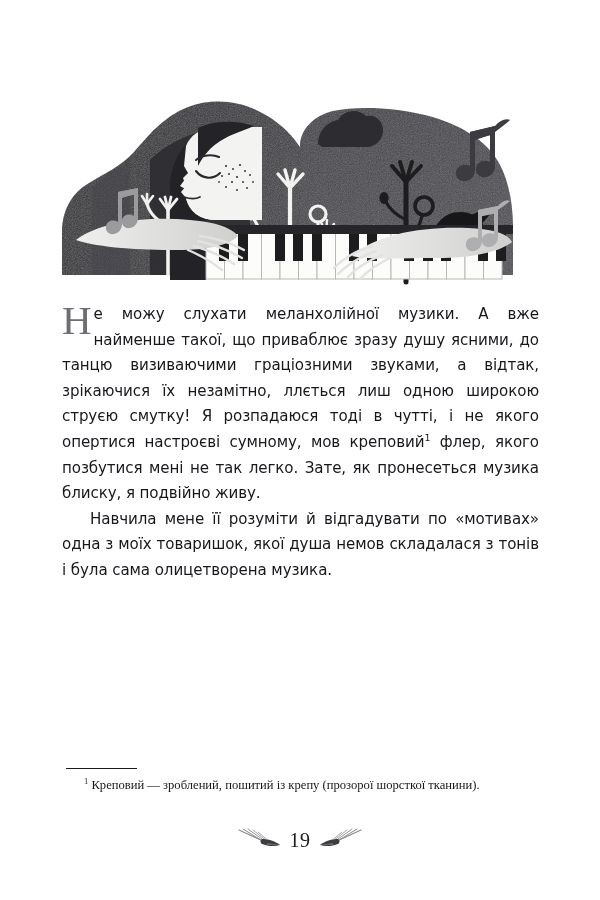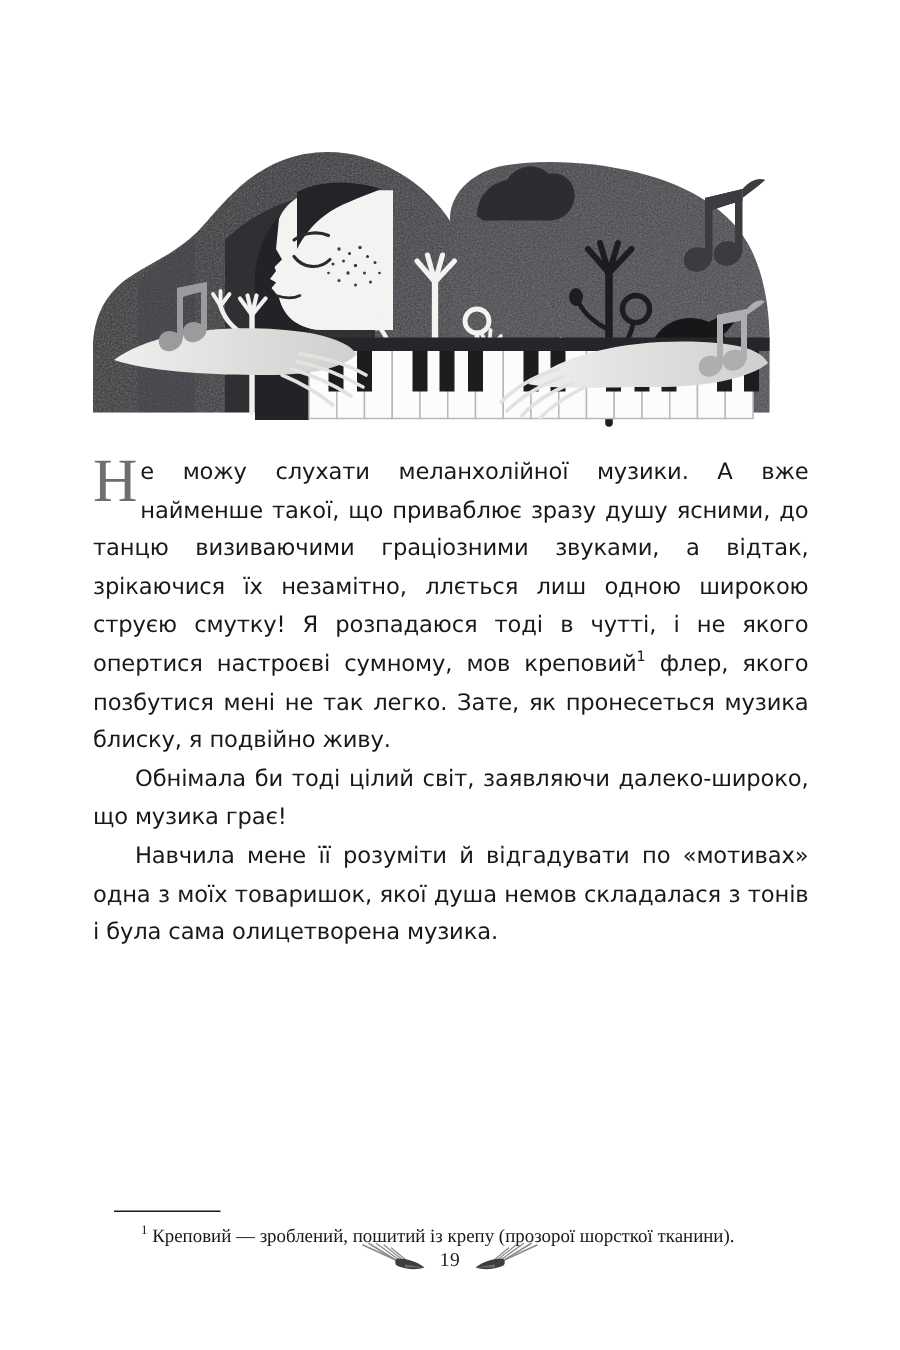--- a/index.html
+++ b/index.html
@@ -63,24 +63,23 @@
   }
   .fnref {
     font-size: 9.5px;
     vertical-align: super;
     line-height: 0;
   }
 
   
   .footnote {
     position: absolute;
-    left: 76px;
+    left: 66px;
     top: 768px;
     width: 477px;
-    margin-top: 39px;
   }
   .footnote-rule {
     width: 71px;
     height: 1px;
     background: #1b1b1b;
     margin: 0 0 7px 0;
   }
   .footnote-text {
     font-family: "Liberation Serif", serif;
     font-size: 12.6px;
@@ -101,21 +100,21 @@
     left: 0;
     top: 828px;
     width: 600px;
     display: flex;
     align-items: center;
     justify-content: center;
     gap: 7px;
   }
   .folio-number {
     font-family: "Liberation Serif", serif;
-    font-size: 13px;
+    font-size: 20px;
     color: #1b1b1b;
     letter-spacing: 0.4px;
   }
   .folio-orn { display: block; }
 </style>
 </head>
 <body>
 
 <div class="page">
 
@@ -384,21 +383,20 @@
   </div>
 
   <div class="body-text">
     <p class="first"><span class="dropcap">Н</span><span>е можу слухати меланхолійної музики.
       А вже найменше такої, що приваблює зразу душу ясни­ми, до танцю
       визиваючими граціозними звуками, а від­так, зрікаючися їх незамітно,
       ллється лиш одною широ­кою струєю смутку! Я розпадаюся тоді в чутті,
       і не якого опертися настроєві сумному, мов креповий</span><span class="fnref">1</span><span> флер, якого позбутися мені не так легко.
       Зате, як пронесеться музи­ка блиску, я подвійно живу.</span></p>
 
-    <p>Обнімала би тоді цілий світ, заявляючи далеко-широко, що музика грає!</p>
     <p>Навчила мене її розуміти й відгадувати по «мотивах» одна з моїх товаришок, якої душа немов складалася з то­нів і була сама олицетворена музика.</p>
   </div>
 
   <div class="footnote">
     <div class="footnote-rule"></div>
     <div class="footnote-text"><span class="fnmark">1</span> <span>Креповий — зроблений, пошитий із крепу (прозорої шорсткої тканини).</span></div>
   </div>
 
   <div class="folio">
     <svg class="folio-orn" width="46" height="24" viewBox="0 0 46 24">

